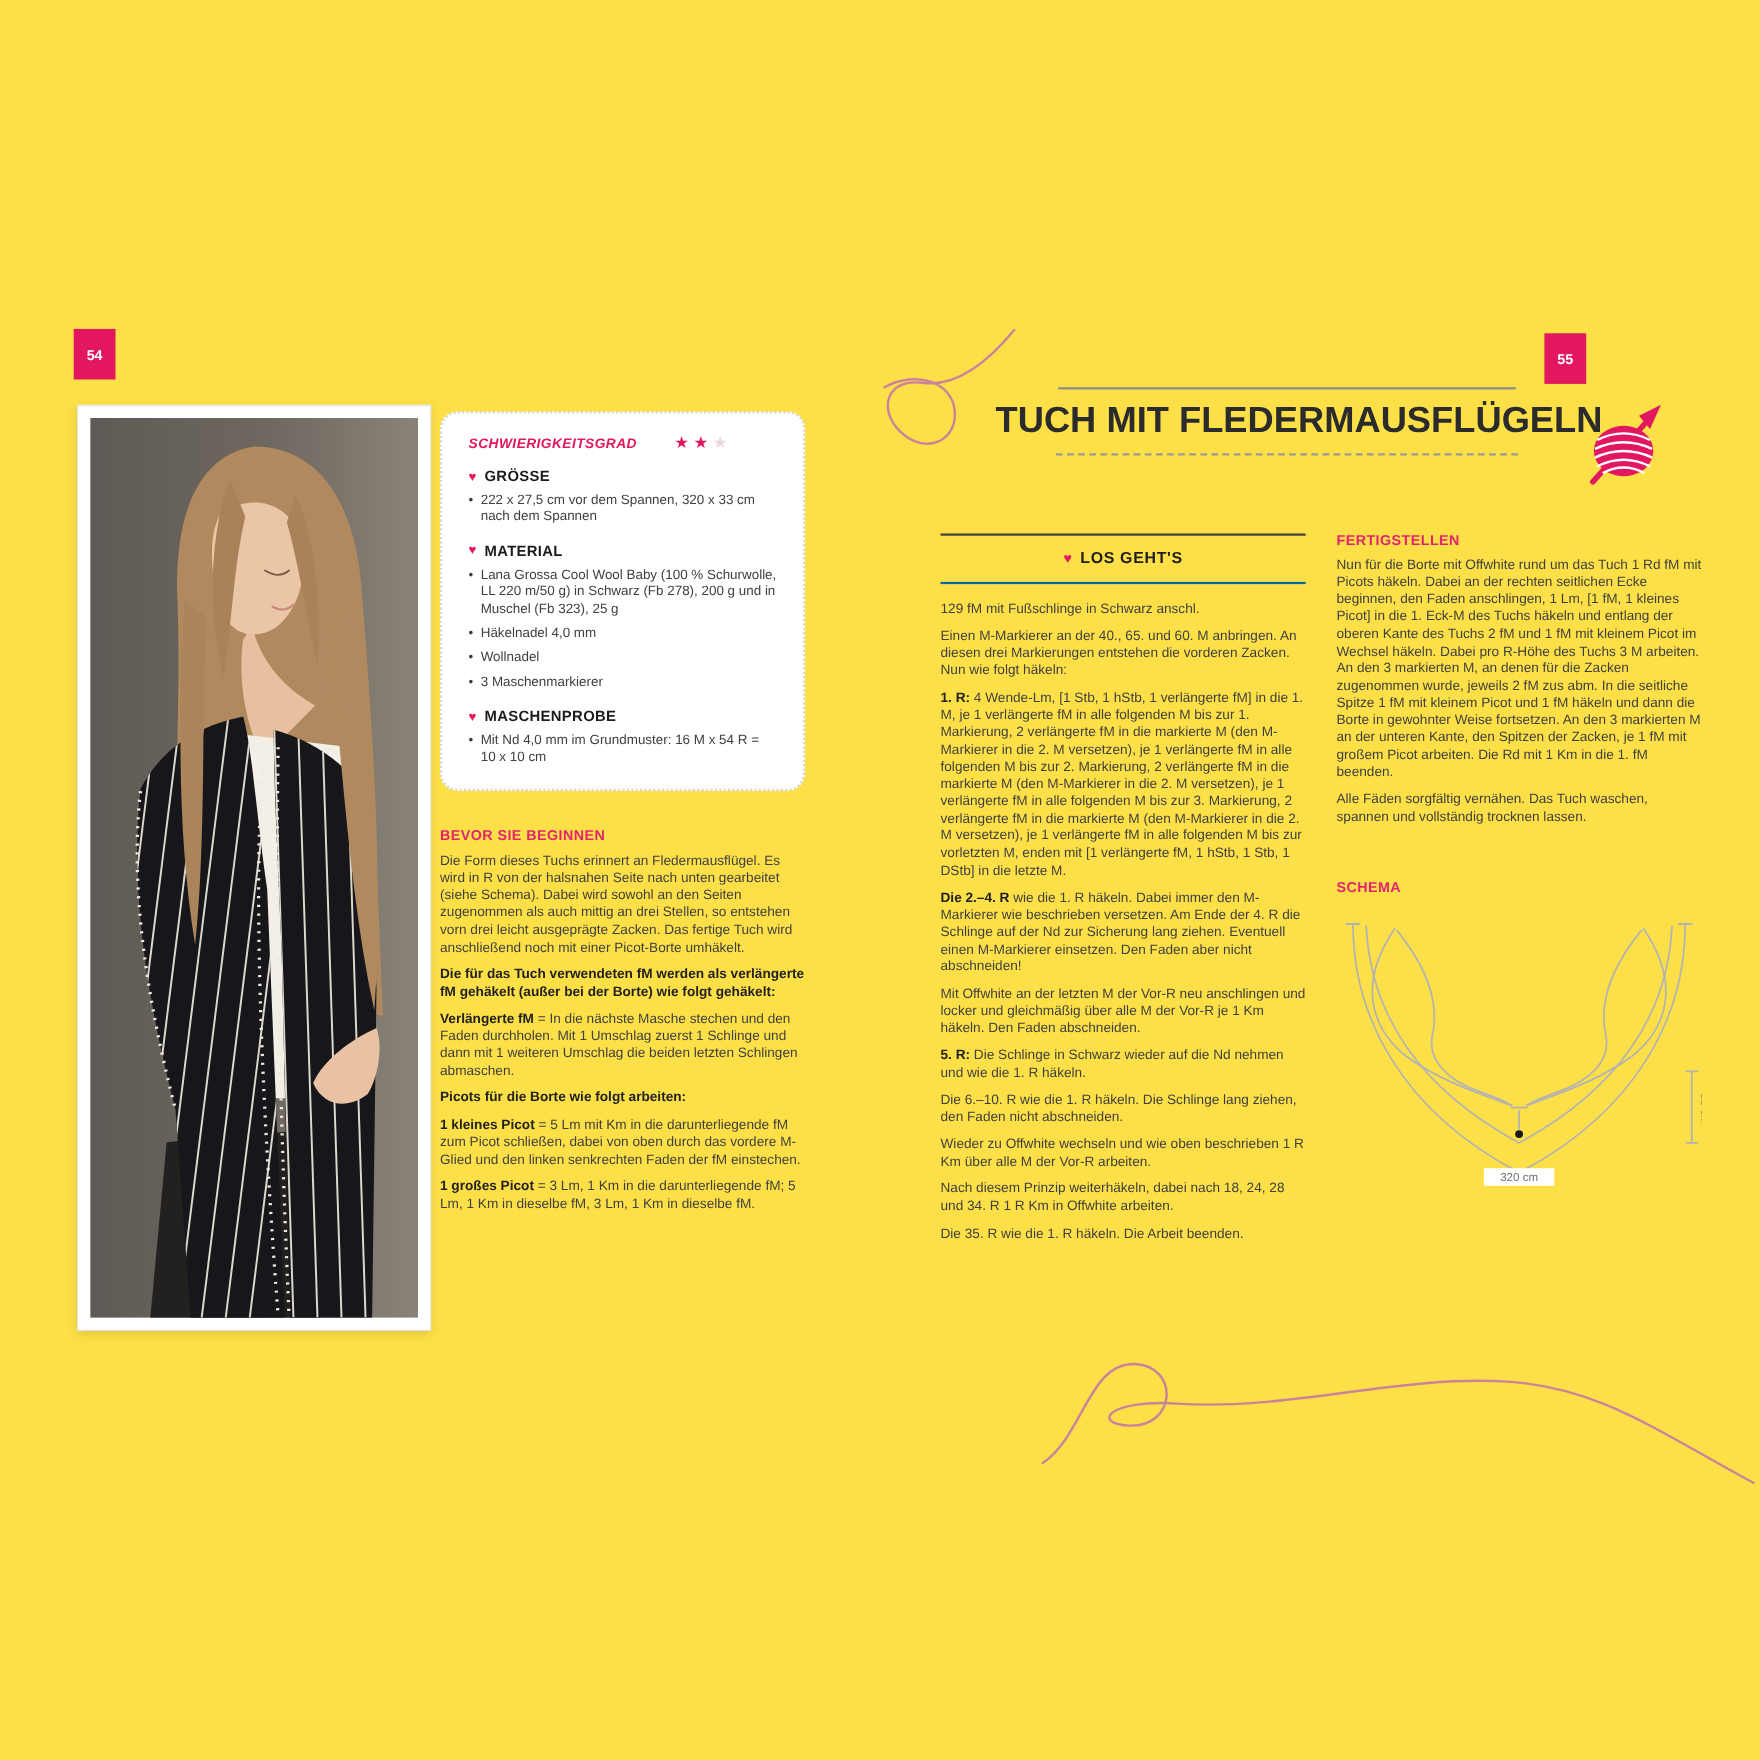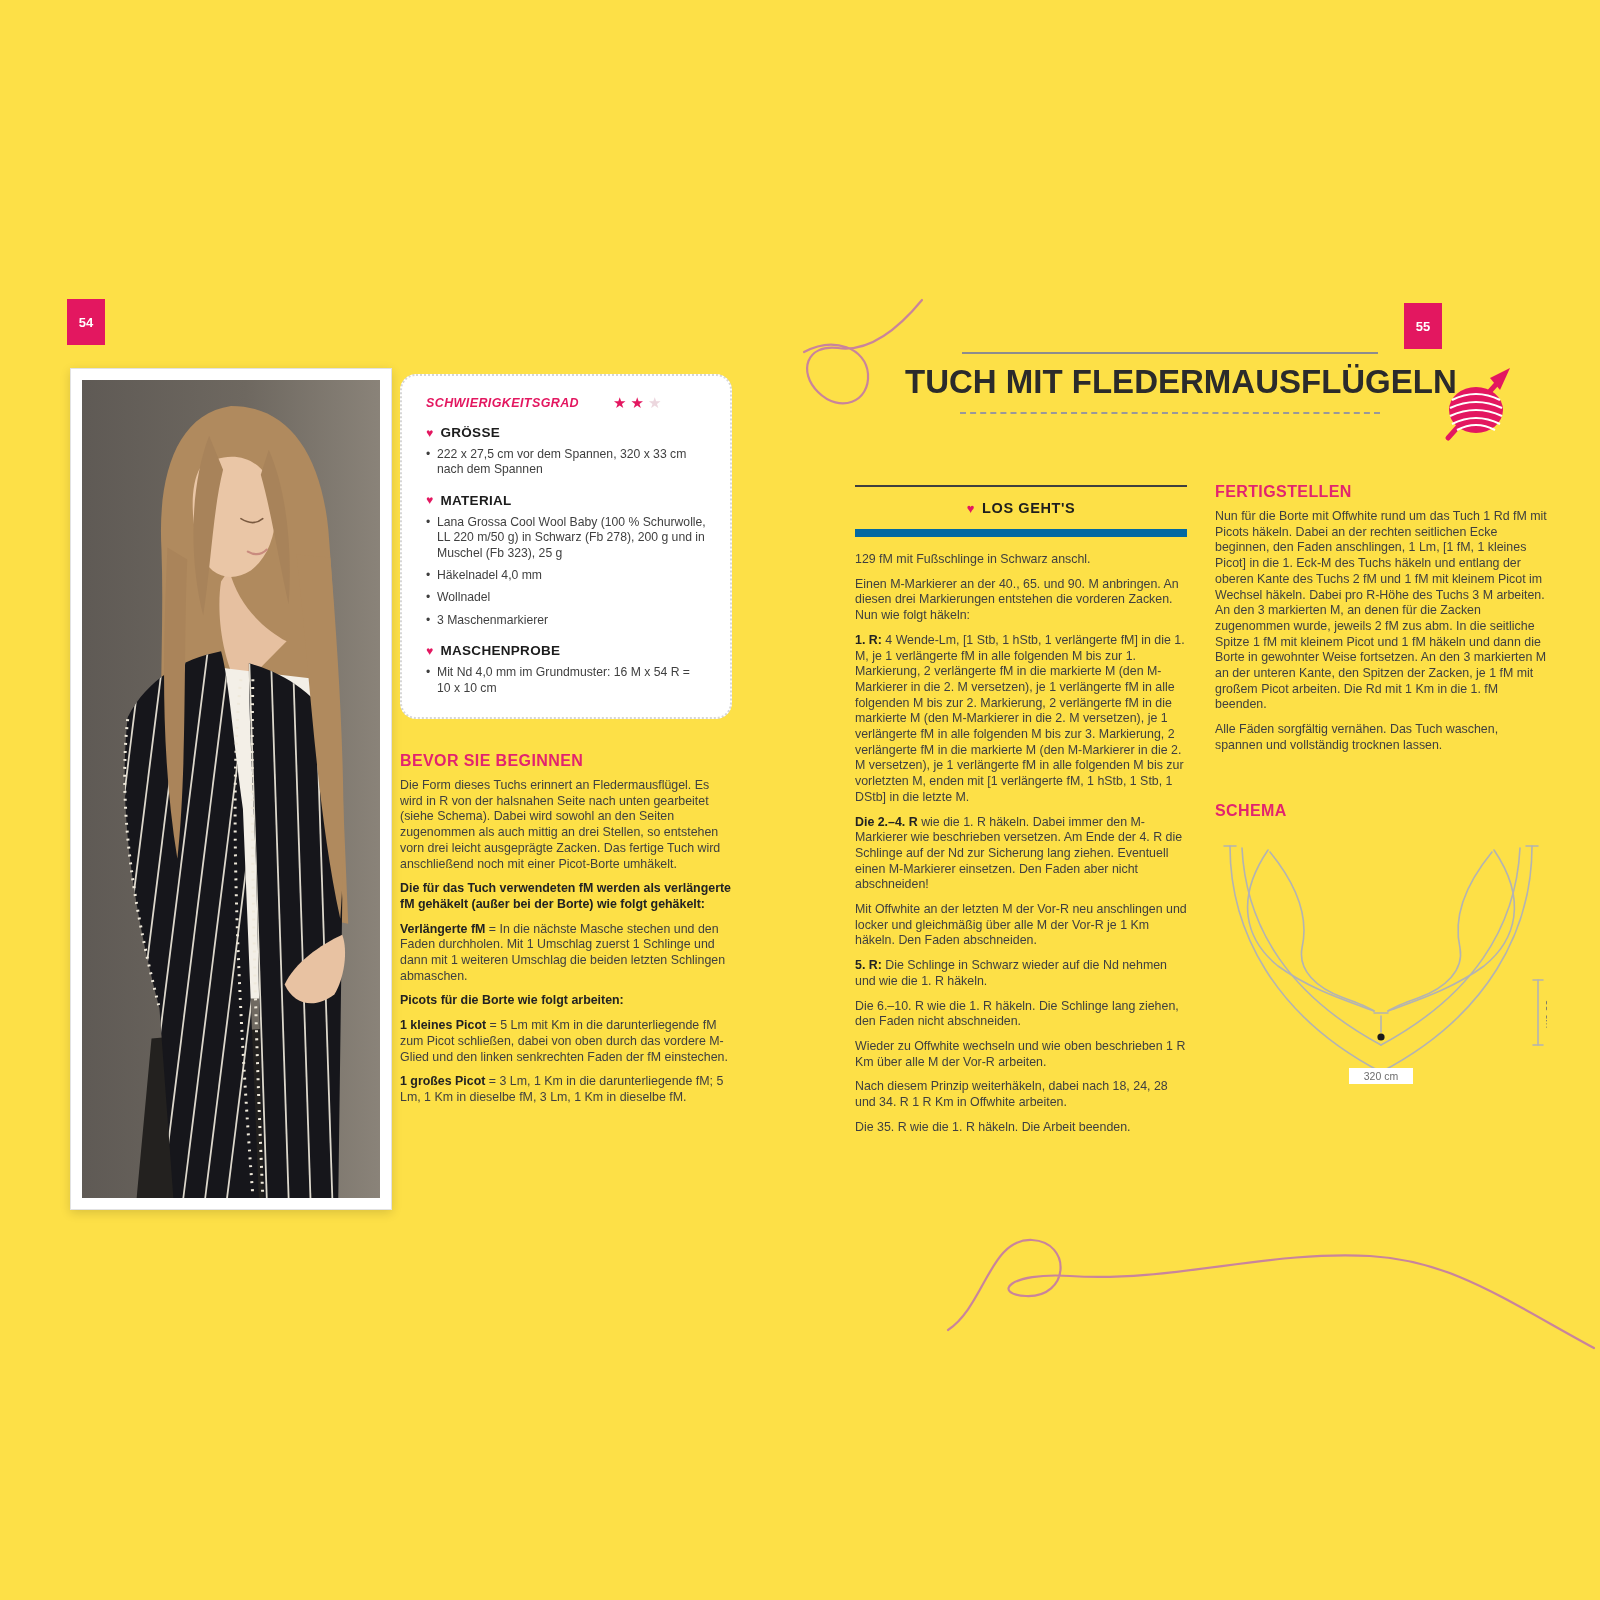--- a/index.html
+++ b/index.html
@@ -42,35 +42,35 @@
   .box-items{margin:0;padding:0;list-style:none;}
   .box-items li{position:relative;padding-left:11px;font-size:12.2px;
     line-height:15.4px;color:var(--body-text);margin-bottom:7px;}
   .box-items li::before{content:"\2022";position:absolute;left:0;top:0;color:#3e3e3e;}
 
   
   .textcol{position:absolute;width:334px;}
   .col-left-page{left:400px;top:752px;}
   .col-right-1{left:855px;top:485px;width:332px;}
   .col-right-2{left:1215px;top:483px;width:332px;}
-  .section-h{color:var(--heading-pink);font-weight:bold;font-size:16px;
+  .section-h{color:var(--heading-pink);font-weight:bold;font-size:13px;
     letter-spacing:.4px;margin:0 0 8px;}
   .p{font-size:12.4px;line-height:15.7px;color:var(--body-text);margin:4px 0 9px;}
   .p b{color:var(--bold-text);}
 
   
   .title-wrap{position:absolute;left:905px;top:352px;width:530px;text-align:center;}
   .title-rule-top{height:2px;background:#8d8d8d;width:416px;margin:0 auto;}
   .page-title{font-size:33px;font-weight:bold;color:#2b2b2b;margin:9px 0 11px;
     white-space:nowrap;letter-spacing:0;}
   .title-rule-bottom{border-top:2px dashed #999;width:420px;margin:0 auto;}
   .yarn-icon{position:absolute;left:1440px;top:356px;width:74px;height:92px;}
 
   
-  .goheader{border-top:2px solid #3f3f3f;border-bottom:8px solid #0369a1;
+  .goheader{border-top:2px solid #3f3f3f;border-bottom:2px solid #0369a1;
     padding:13px 0;text-align:center;font-weight:bold;font-size:14.5px;
     letter-spacing:.6px;color:#1e1e1e;margin-bottom:15px;}
   .goheader .heart{margin-right:7px;font-size:13px;}
 
   
   .schema-block{margin-top:48px;}
   .schema-svg{width:332px;height:265px;display:block;margin-top:10px;}
   .schema-svg text{font-family:"Liberation Sans",sans-serif;font-size:10.5px;fill:#6d6d6d;}
 
   
@@ -220,21 +220,21 @@
       <path d="M12 68 Q36 56 60 68"></path>
       <path d="M17 74 Q36 64 55 74"></path>
     </g>
   </svg>
 
   <div class="textcol col-right-1">
     <div class="goheader">
       <span class="heart">♥</span><span>LOS GEHT'S</span>
     </div>
     <p class="p"><b></b><span>129 fM mit Fußschlinge in Schwarz anschl.</span></p>
-    <p class="p"><b></b><span>Einen M-Markierer an der 40., 65. und 90. M anbringen. An diesen drei Markierungen entstehen die vorderen Zacken. Nun wie folgt häkeln:</span></p>
+    <p class="p"><b></b><span>Einen M-Markierer an der 40., 65. und 60. M anbringen. An diesen drei Markierungen entstehen die vorderen Zacken. Nun wie folgt häkeln:</span></p>
     <p class="p"><b>1. R:</b><span> 4 Wende-Lm, [1 Stb, 1 hStb, 1 verlängerte fM] in die 1. M, je 1 verlängerte fM in alle folgenden M bis zur 1. Markierung, 2 verlängerte fM in die markierte M (den M-Markierer in die 2. M versetzen), je 1 verlängerte fM in alle folgenden M bis zur 2. Markierung, 2 verlängerte fM in die markierte M (den M-Markierer in die 2. M versetzen), je 1 verlängerte fM in alle folgenden M bis zur 3. Markierung, 2 verlängerte fM in die markierte M (den M-Markierer in die 2. M versetzen), je 1 verlängerte fM in alle folgenden M bis zur vorletzten M, enden mit [1 verlängerte fM, 1 hStb, 1 Stb, 1 DStb] in die letzte M.</span></p>
     <p class="p"><b>Die 2.–4. R</b><span> wie die 1. R häkeln. Dabei immer den M-Markierer wie beschrieben versetzen. Am Ende der 4. R die Schlinge auf der Nd zur Sicherung lang ziehen. Eventuell einen M-Markierer einsetzen. Den Faden aber nicht abschneiden!</span></p>
     <p class="p"><b></b><span>Mit Offwhite an der letzten M der Vor-R neu anschlingen und locker und gleichmäßig über alle M der Vor-R je 1 Km häkeln. Den Faden abschneiden.</span></p>
     <p class="p"><b>5. R:</b><span> Die Schlinge in Schwarz wieder auf die Nd nehmen und wie die 1. R häkeln.</span></p>
     <p class="p"><b></b><span>Die 6.–10. R wie die 1. R häkeln. Die Schlinge lang ziehen, den Faden nicht abschneiden.</span></p>
     <p class="p"><b></b><span>Wieder zu Offwhite wechseln und wie oben beschrieben 1 R Km über alle M der Vor-R arbeiten.</span></p>
     <p class="p"><b></b><span>Nach diesem Prinzip weiterhäkeln, dabei nach 18, 24, 28 und 34. R 1 R Km in Offwhite arbeiten.</span></p>
     <p class="p"><b></b><span>Die 35. R wie die 1. R häkeln. Die Arbeit beenden.</span></p>
   </div>
 

